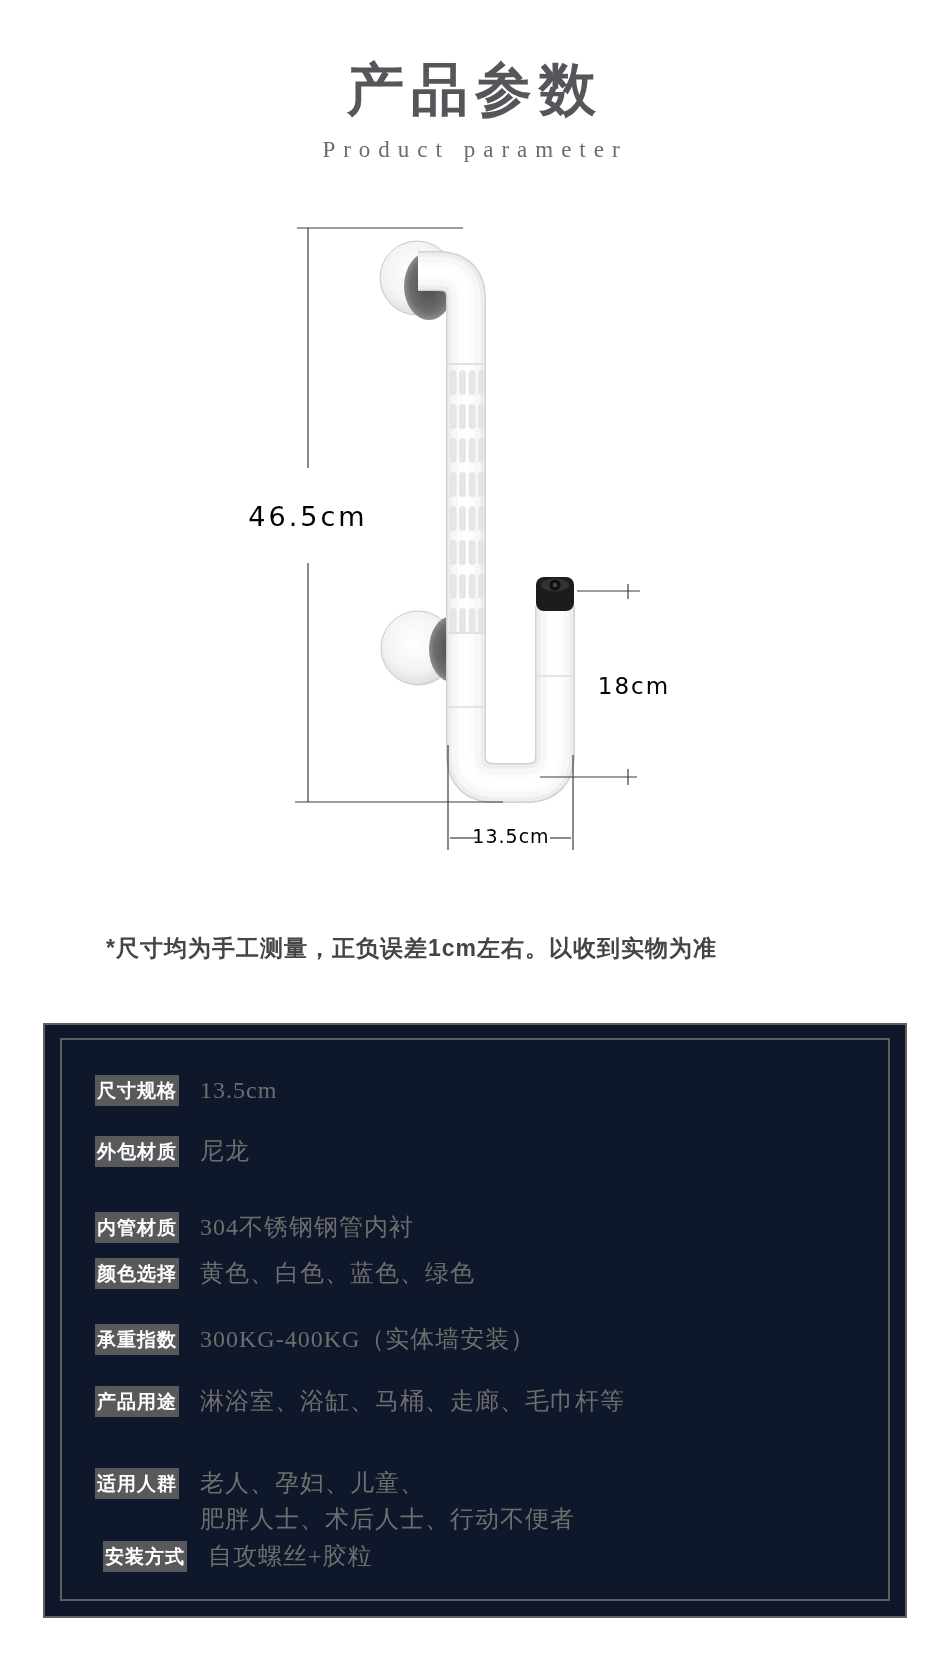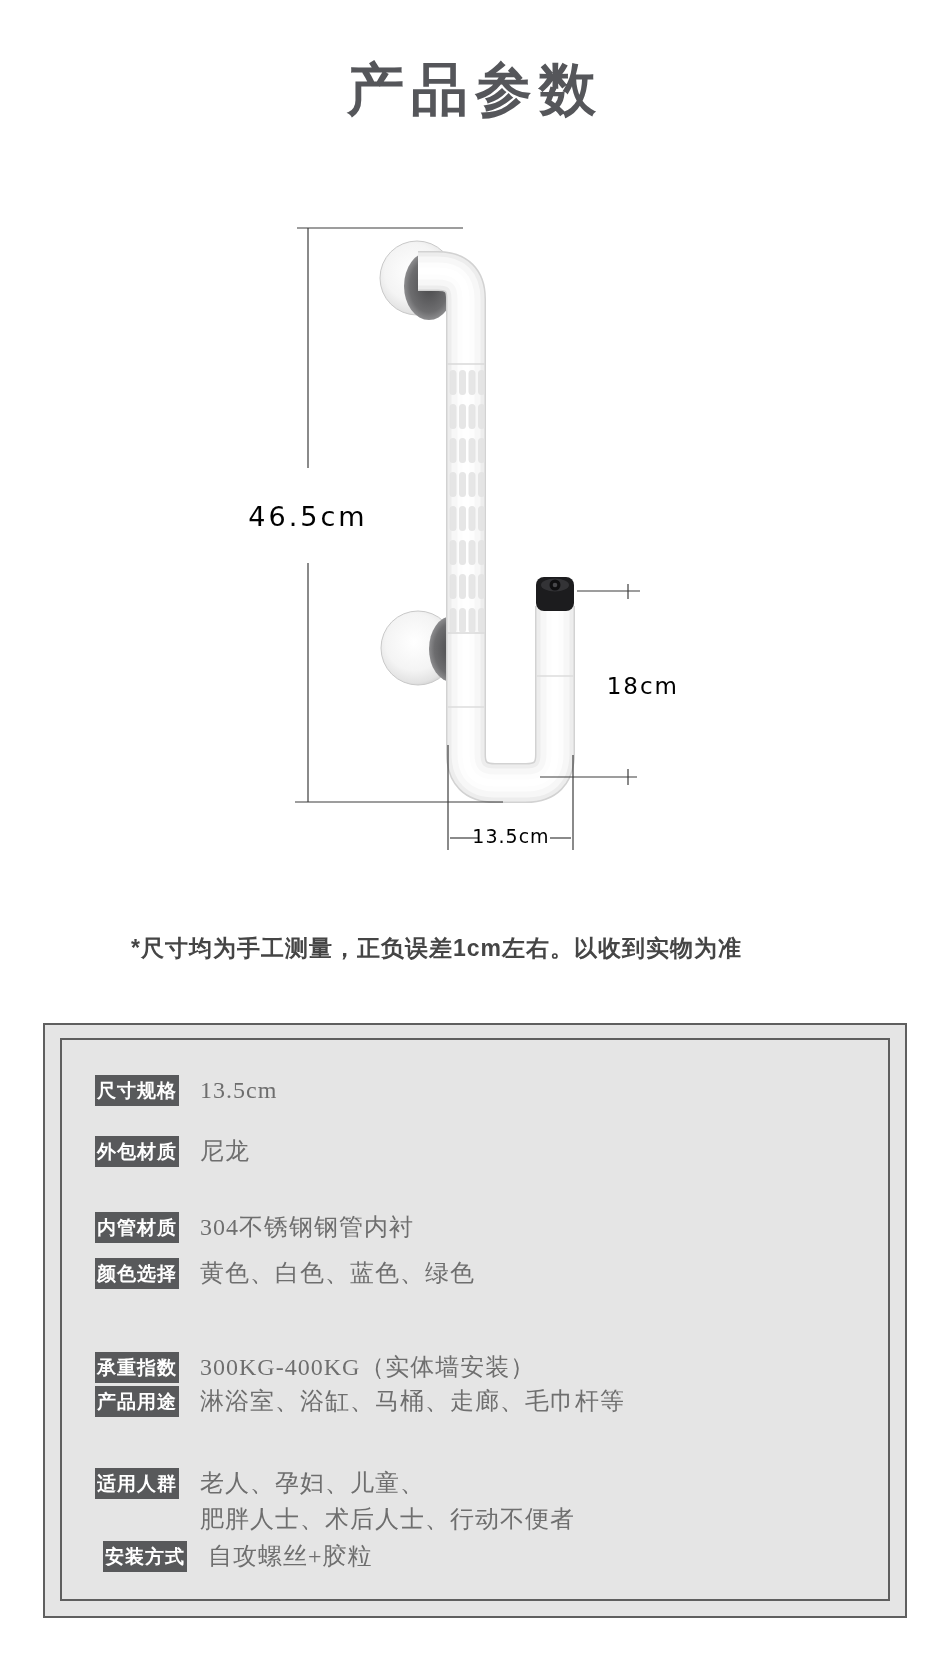--- a/index.html
+++ b/index.html
@@ -18,55 +18,56 @@
     font-family:"Liberation Serif","DejaVu Serif",serif;
     font-size:23px;color:#6b6c70;letter-spacing:8px;margin-top:8px;
   }
   
   .figure-svg{position:absolute;left:0;top:0;}
   .dim-label{
     position:absolute;color:#000000;font-weight:500;
     font-family:"DejaVu Sans","Liberation Sans",sans-serif;
   }
   .dim-height{left:248px;top:501px;width:120px;text-align:center;font-size:27px;letter-spacing:3px;}
-  .dim-side{left:589px;top:673px;width:90px;text-align:right;font-size:23px;letter-spacing:2px;}
+  .dim-side{left:589px;top:673px;width:90px;text-align:center;font-size:23px;letter-spacing:2px;}
   .dim-width{left:461px;top:825px;width:100px;text-align:center;font-size:19px;letter-spacing:1px;}
   
   .note{
     position:absolute;top:933px;left:0;width:823px;text-align:center;
-    font-size:23px;font-weight:bold;color:#454545;letter-spacing:1px;margin-left:25px;
+    font-size:23px;font-weight:bold;color:#454545;letter-spacing:1px;
   }
   
   .spec-outer{
     position:absolute;left:43px;top:1023px;width:860px;height:591px;
-    border:2px solid #5f5f5f;background:#e5e5e5;
+    border:2px solid #5f5f5f;background:#0f172a;
   }
   .spec-inner{
     position:absolute;left:15px;top:13px;right:15px;bottom:15px;
     border:2px solid #5f5f5f;
   }
   .spec-row{position:absolute;left:33px;display:flex;align-items:flex-start;}
   .spec-chip{
     width:84px;height:31px;background:#58595b;color:#ffffff;
     font-size:19px;font-weight:bold;letter-spacing:1px;
     display:flex;align-items:center;justify-content:center;flex:0 0 auto;
   }
   .spec-value{
     margin-left:21px;font-family:"Liberation Serif","DejaVu Serif",serif;
     font-size:24px;color:#6e6e6e;line-height:31px;letter-spacing:1px;white-space:nowrap;
   }
   .spec-value.two-line{line-height:36px;margin-top:-3px;}
   .row-0{top:35px;} .row-1{top:96px;text-align:center;} .row-2{top:140px;margin-top:32px;} .row-3{top:218px;}
-  .row-4{top:284px;margin-top:28px;} .row-5{top:346px;} .row-6{top:428px;} .row-7{top:501px;padding-left:8px;}
+  .row-4{top:284px;} .row-5{top:346px;} .row-6{top:428px;} .row-7{top:501px;padding-left:8px;}
 </style>
 </head>
 <body>
 
 <div class="header">
   <div class="title">产品参数</div>
+  <div class="subtitle">Product parameter</div>
 </div>
 
 <svg class="figure-svg" width="950" height="880" viewBox="0 0 950 880" xmlns="http://www.w3.org/2000/svg">
   <defs>
     <radialGradient id="flangeGrad" cx="45%" cy="42%" r="62%">
       <stop offset="0%" stop-color="#ffffff"></stop>
       <stop offset="62%" stop-color="#f4f4f4"></stop>
       <stop offset="88%" stop-color="#e3e3e3"></stop>
       <stop offset="100%" stop-color="#cfcfcf"></stop>
     </radialGradient>

